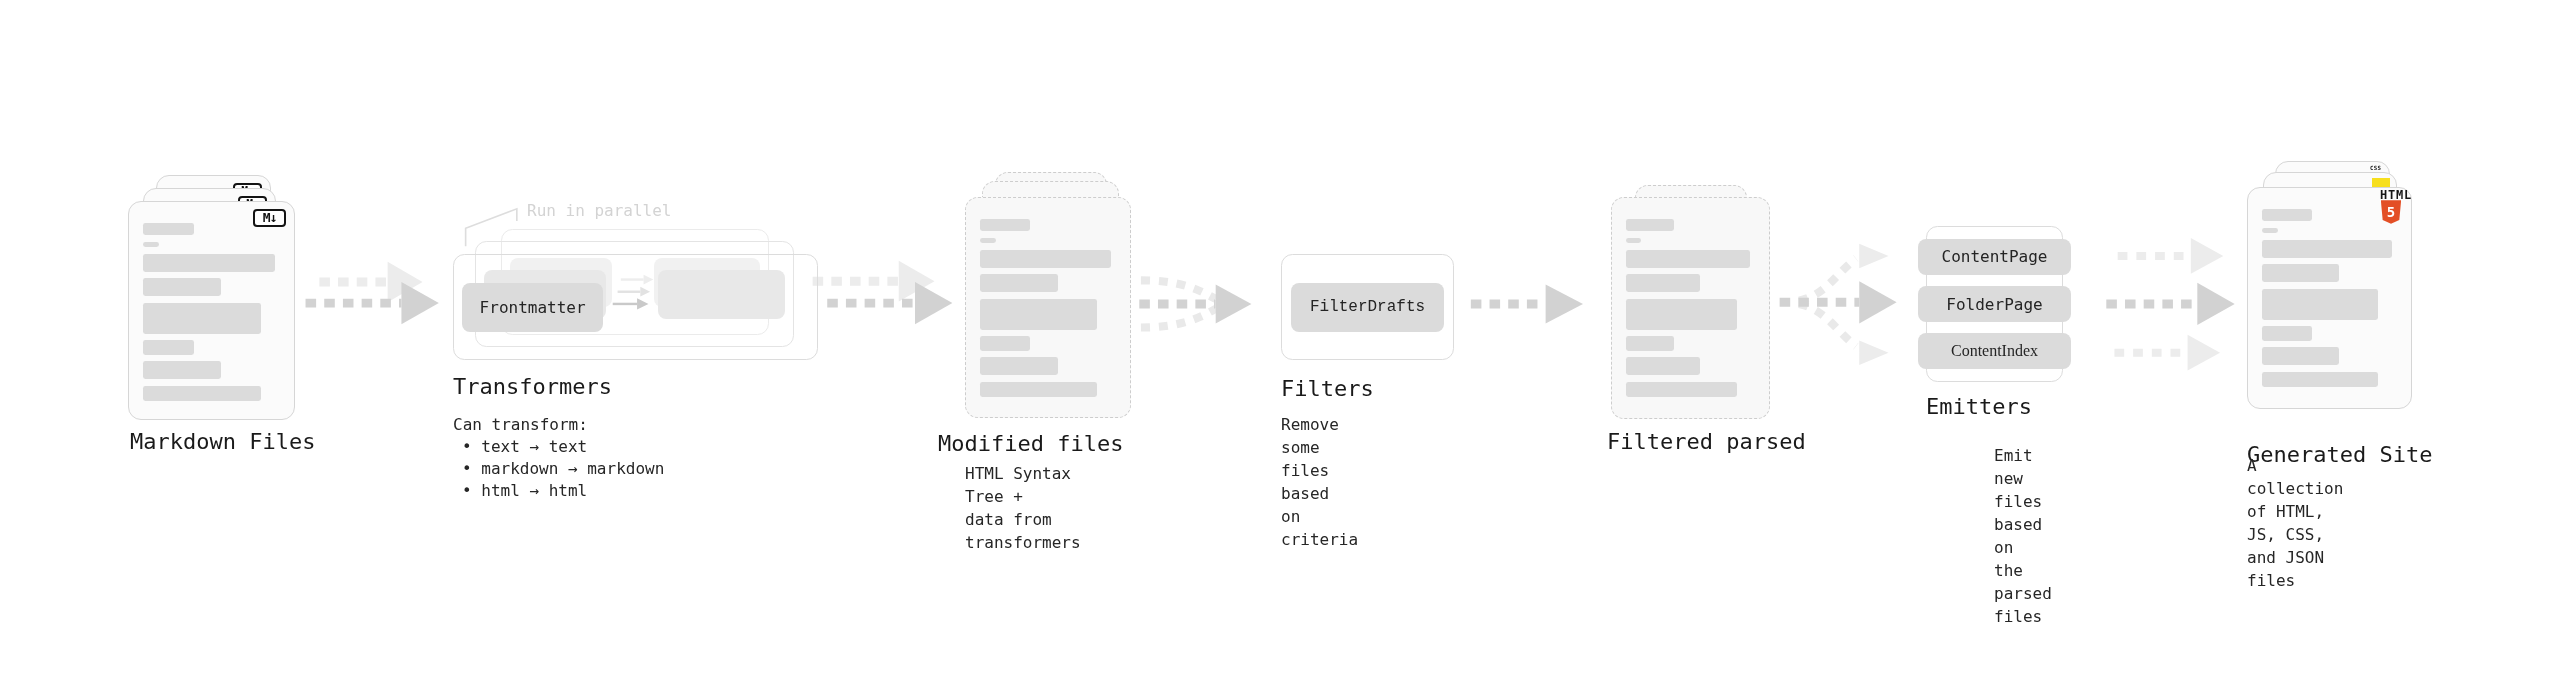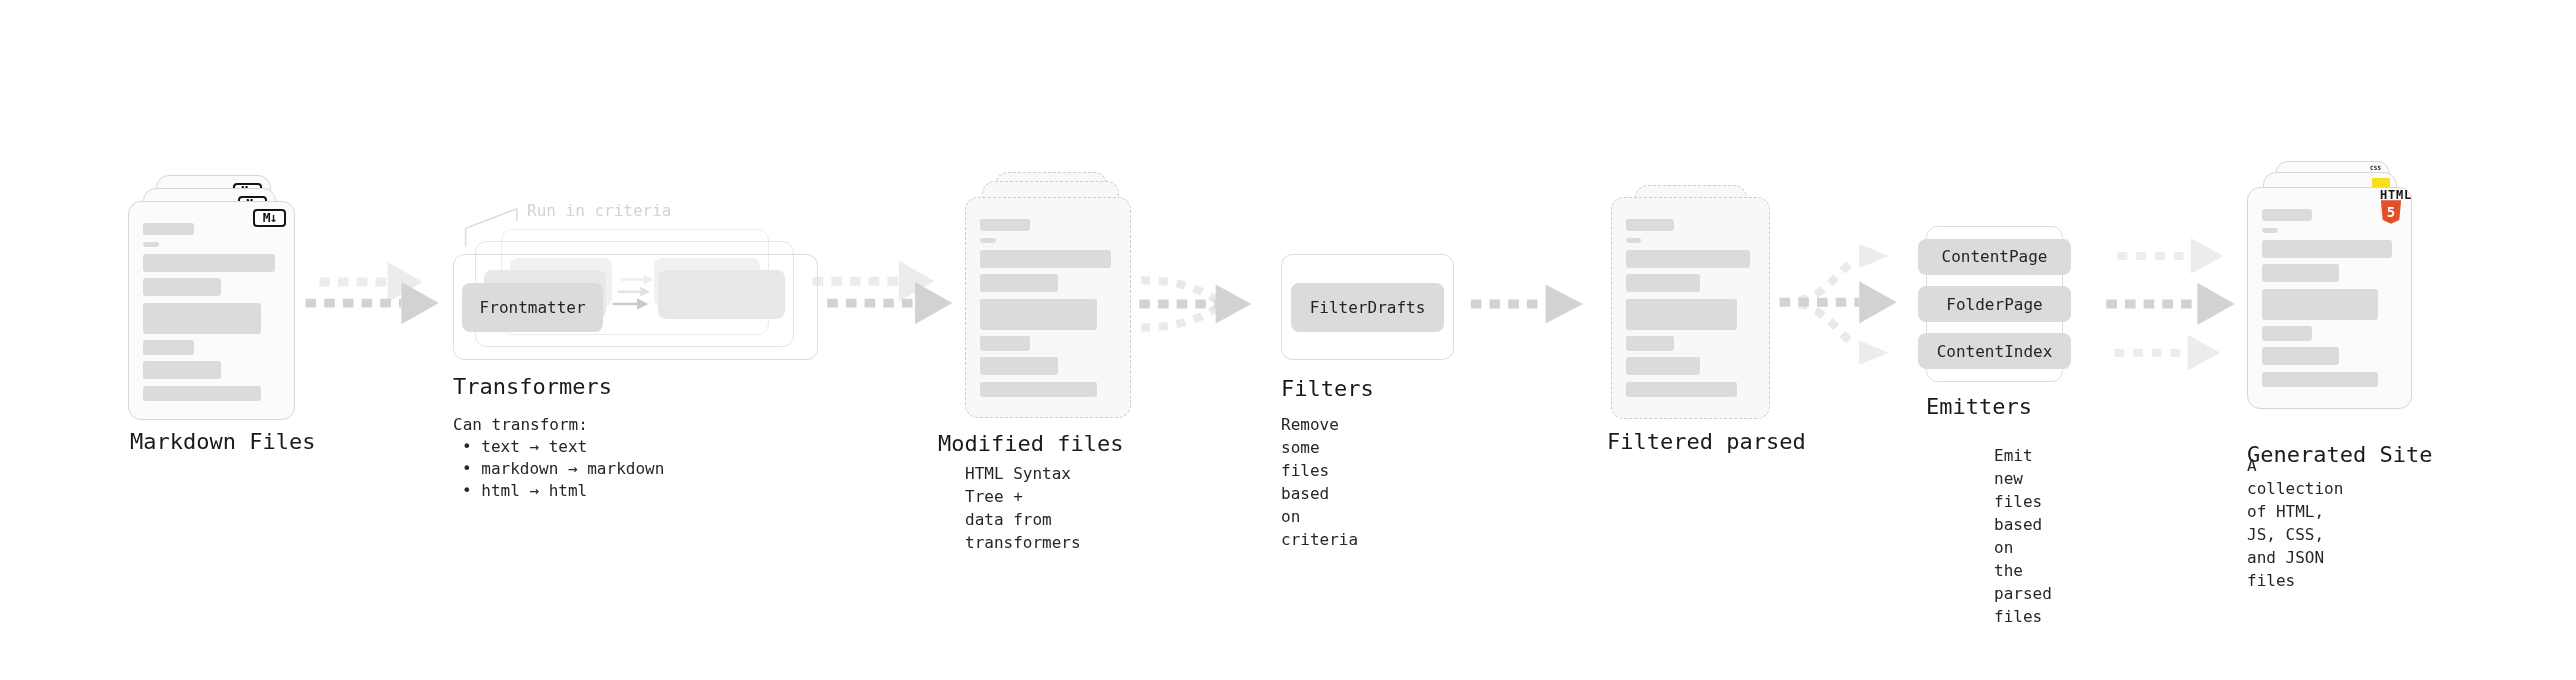--- a/index.html
+++ b/index.html
@@ -134,21 +134,21 @@
         <div class="bar" style="width:86%;height:31px"></div>
         <div class="bar" style="width:37%;height:14.6px"></div>
         <div class="bar" style="width:57%;height:18px"></div>
         <div class="bar" style="width:86%;height:14.6px"></div>
       </div>
     </div>
     <div class="stage-label" style="left:130px;top:428px;">Markdown Files</div>
   </div>
 
   <div class="stage">
-    <div class="callout-text" style="left:527px;top:201px;">Run in criteria</div>
+    <div class="callout-text" style="left:527px;top:201px;">Run in parallel</div>
 
     <div class="frame l3" style="left:501px;top:229px;width:268px;height:106px;">
       <div class="pill g3" style="width:102px;"></div>
       <div class="pill g3" style="width:106px;"></div>
     </div>
     <div class="frame l2" style="left:475px;top:241px;width:319px;height:106px;">
       <div class="pill g2" style="width:122px;"></div>
       <div class="pill g2" style="width:127px;"></div>
     </div>
     <div class="frame" style="left:453px;top:254px;width:365px;height:106px;">
@@ -179,21 +179,21 @@
         <div class="bar" style="width:86%;height:14.6px"></div>
       </div>
     </div>
     <div class="stage-label" style="left:938px;top:430px;">Modified files</div>
     <div class="stage-desc" style="left:965px;top:462px;">HTML Syntax Tree +
 data from transformers</div>
   </div>
 
   <div class="stage">
     <div class="frame center" style="left:1281px;top:254px;width:173px;height:106px;">
-      <div class="pill" style="width:153px;">FilterDrafts</div>
+      <div class="pill" style="width:153px;font-family:Liberation Mono, monospace;">FilterDrafts</div>
     </div>
     <div class="stage-label" style="left:1281px;top:375px;">Filters</div>
     <div class="stage-desc" style="left:1281px;top:413px;">Remove some files based
 on criteria</div>
   </div>
 
   <div class="stage">
     <div class="doc dashed" style="left:1635px;top:185px;width:112px;height:65px;"></div>
     <div class="doc dashed" style="left:1611px;top:197px;width:159px;height:222px;">
       <div class="bars">
@@ -207,21 +207,21 @@
         <div class="bar" style="width:86%;height:14.6px"></div>
       </div>
     </div>
     <div class="stage-label" style="left:1607px;top:428px;">Filtered parsed</div>
   </div>
 
   <div class="stage">
     <div class="frame vertical" style="left:1926px;top:226px;width:137px;height:156px;">
       <div class="pill small" style="width:153px;">ContentPage</div>
       <div class="pill small" style="width:153px;">FolderPage</div>
-      <div class="pill small" style="width:153px;">ContentIndex</div>
+      <div class="pill small" style="width:153px;font-family:Liberation Serif, serif;">ContentIndex</div>
     </div>
     <div class="stage-label" style="left:1926px;top:393px;">Emitters</div>
     <div class="stage-desc" style="left:1994px;top:428px;margin-top:16px;">Emit new files based on
 the parsed files</div>
   </div>
 
   <div class="stage">
     <div class="doc" style="left:2275px;top:161px;width:115px;height:65px;">
       <div class="css-badge">
         <div class="css-word">CSS</div>

